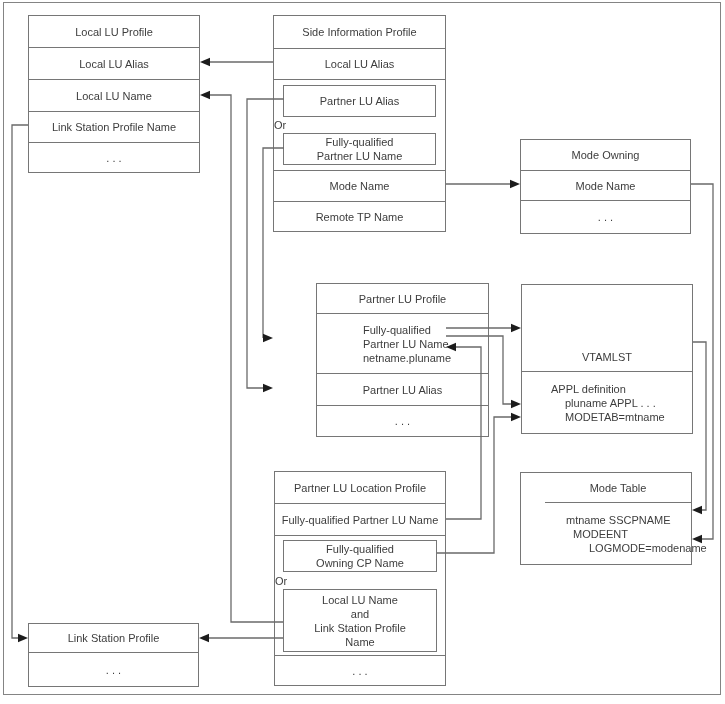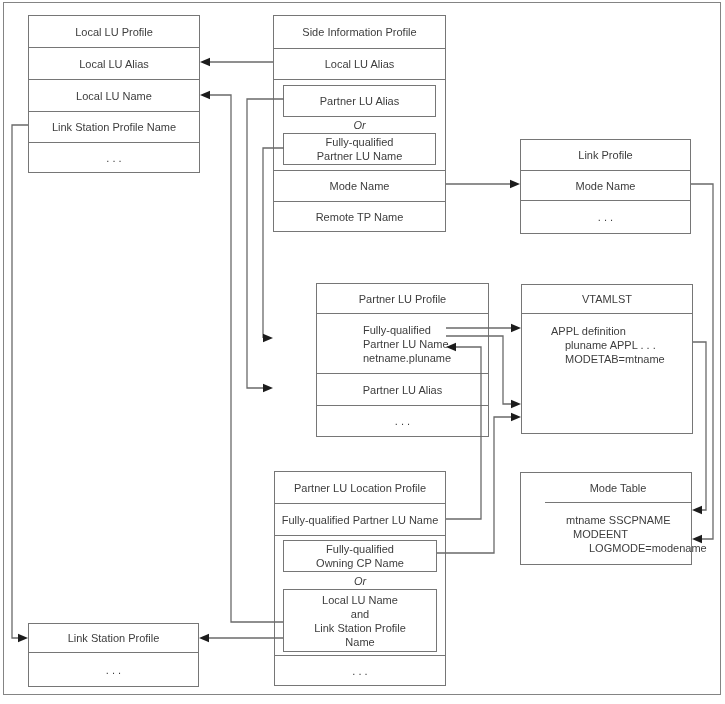--- a/index.html
+++ b/index.html
@@ -25,21 +25,21 @@
     font-size:11px;line-height:14px;white-space:nowrap;flex:0 0 auto;
   }
   .box > .row + .row{border-top:1.3px solid var(--boxBorder);}
   .section{position:relative;}
   .inset{
     position:absolute;border:1.3px solid var(--boxBorder);background:var(--background);
     box-sizing:border-box;display:flex;flex-direction:column;align-items:center;
     justify-content:center;font-size:11px;line-height:14px;text-align:center;
   }
   .orlabel{
-    position:absolute;left:0;width:100%;text-align:center;font-size:11px;height:14px;font-style:italic;
+    position:absolute;left:0;width:100%;font-size:11px;height:14px;
   }
   .codeblock{flex-direction:column;align-items:flex-start;justify-content:center;}
   .codeblock span{display:block;}
   .ind1{padding-left:14px;}
   .mt-ind1{padding-left:7px;}
   .mt-ind2{padding-left:23px;}
   .connectors{position:absolute;left:0;top:0;pointer-events:none;}
   .connectors polyline{fill:none;stroke:var(--connector);stroke-width:1.3;}
   .connectors polygon{fill:var(--arrowhead);stroke:none;}
 </style>
@@ -69,37 +69,37 @@
       <div class="inset" style="left:9px;top:53px;width:153px;height:32px">
         <span>Fully-qualified</span>
         <span>Partner LU Name</span>
       </div>
     </div>
     <div class="row" style="height:31px">Mode Name</div>
     <div class="row" style="flex:1">Remote TP Name</div>
   </div>
 
   <div class="box" style="left:520px;top:139px;width:171px;height:95px;">
-    <div class="row" style="height:30px">Link Profile</div>
+    <div class="row" style="height:30px">Mode Owning</div>
     <div class="row" style="height:30px">Mode Name</div>
     <div class="row" style="flex:1">. . .</div>
   </div>
 
   <div class="box" style="left:273px;top:283px;width:173px;height:154px;margin-left:43px;">
     <div class="row" style="height:29px">Partner LU Profile</div>
     <div class="row codeblock" style="height:60px;padding-left:46px">
       <span>Fully-qualified</span>
       <span>Partner LU Name</span>
       <span>netname.pluname</span>
     </div>
     <div class="row" style="height:32px">Partner LU Alias</div>
     <div class="row" style="flex:1">. . .</div>
   </div>
 
-  <div class="box" style="left:521px;top:284px;width:172px;height:150px;">
+  <div class="box" style="left:521px;top:284px;width:172px;height:150px;justify-content:flex-end;">
     <div class="row" style="height:28px">VTAMLST</div>
     <div class="row codeblock" style="height:62px;padding-left:29px">
       <span>APPL definition</span>
       <span class="ind1">pluname APPL . . .</span>
       <span class="ind1">MODETAB=mtname</span>
     </div>
   </div>
 
   <div class="box" style="left:274px;top:471px;width:172px;height:215px;">
     <div class="row" style="height:31px">Partner LU Location Profile</div>

